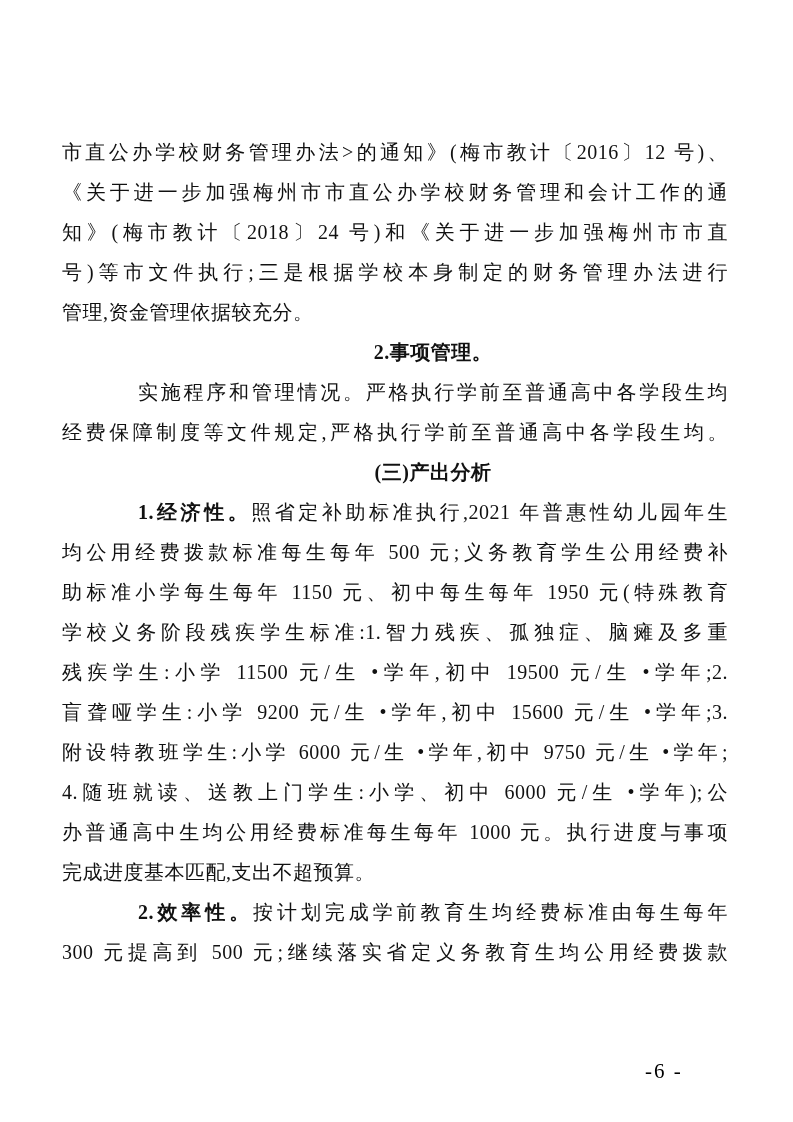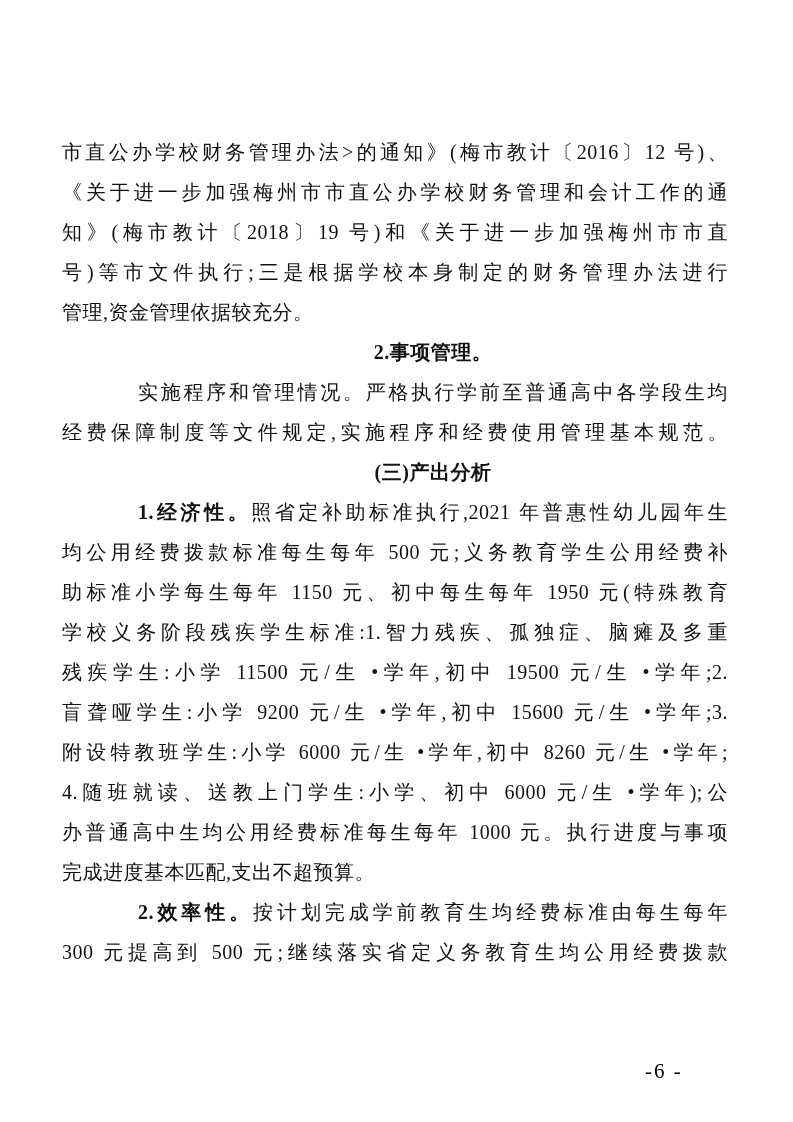--- a/index.html
+++ b/index.html
@@ -52,34 +52,34 @@
     letter-spacing: 2px;
   }
 </style>
 </head>
 <body>
 
 <div class="page">
   <div class="text-block" id="text-block">
       <div class="doc-line full"><span>市直公办学校财务管理办法&gt;的通知》(梅市教计〔2016〕12 号)、</span></div>
       <div class="doc-line full"><span>《关于进一步加强梅州市市直公办学校财务管理和会计工作的通</span></div>
-      <div class="doc-line full"><span>知》(梅市教计〔2018〕19 号)和《关于进一步加强梅州市市直</span></div>
+      <div class="doc-line full"><span>知》(梅市教计〔2018〕24 号)和《关于进一步加强梅州市市直</span></div>
       <div class="doc-line full"><span>号)等市文件执行;三是根据学校本身制定的财务管理办法进行</span></div>
       <div class="doc-line"><span>管理,资金管理依据较充分。</span></div>
       <div class="doc-line indent"><b>2.事项管理。</b></div>
       <div class="doc-line full indent"><span>实施程序和管理情况。严格执行学前至普通高中各学段生均</span></div>
-      <div class="doc-line full"><span>经费保障制度等文件规定,实施程序和经费使用管理基本规范。</span></div>
+      <div class="doc-line full"><span>经费保障制度等文件规定,严格执行学前至普通高中各学段生均。</span></div>
       <div class="doc-line indent"><b>(三)产出分析</b></div>
       <div class="doc-line full indent"><b>1.经济性。</b><span>照省定补助标准执行,2021 年普惠性幼儿园年生</span></div>
       <div class="doc-line full"><span>均公用经费拨款标准每生每年 500 元;义务教育学生公用经费补</span></div>
       <div class="doc-line full"><span>助标准小学每生每年 1150 元、初中每生每年 1950 元(特殊教育</span></div>
       <div class="doc-line full"><span>学校义务阶段残疾学生标准:1.智力残疾、孤独症、脑瘫及多重</span></div>
       <div class="doc-line full"><span>残疾学生:小学 11500 元/生 •学年,初中 19500 元/生 •学年;2.</span></div>
       <div class="doc-line full"><span>盲聋哑学生:小学 9200 元/生 •学年,初中 15600 元/生 •学年;3.</span></div>
-      <div class="doc-line full"><span>附设特教班学生:小学 6000 元/生 •学年,初中 8260 元/生 •学年;</span></div>
+      <div class="doc-line full"><span>附设特教班学生:小学 6000 元/生 •学年,初中 9750 元/生 •学年;</span></div>
       <div class="doc-line full"><span>4.随班就读、送教上门学生:小学、初中 6000 元/生 •学年);公</span></div>
       <div class="doc-line full"><span>办普通高中生均公用经费标准每生每年 1000 元。执行进度与事项</span></div>
       <div class="doc-line"><span>完成进度基本匹配,支出不超预算。</span></div>
       <div class="doc-line full indent"><b>2.效率性。</b><span>按计划完成学前教育生均经费标准由每生每年</span></div>
       <div class="doc-line full"><span>300 元提高到 500 元;继续落实省定义务教育生均公用经费拨款</span></div>
     </div>
   <div class="page-number">-6 -</div>
 </div>
 
 </body></html>

